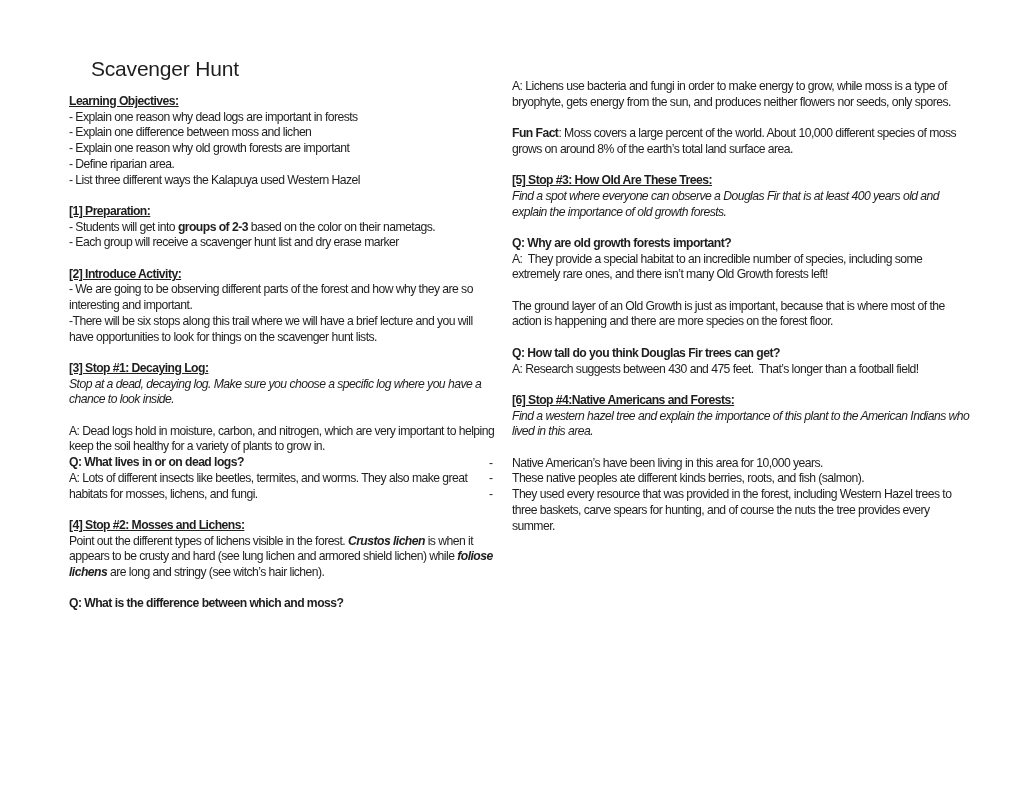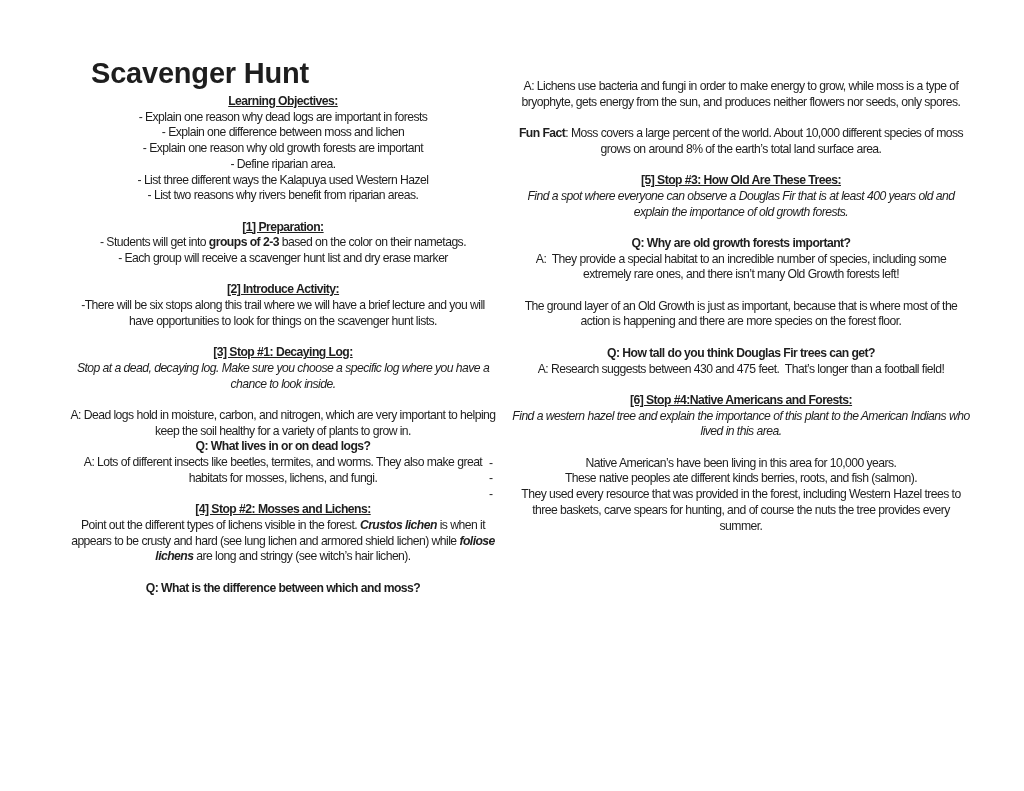--- a/index.html
+++ b/index.html
@@ -13,34 +13,34 @@
     height: 791px;
     background: #ffffff;
     font-family: "Liberation Sans", sans-serif;
     color: #1e1e1e;
     overflow: hidden;
   }
   .doc-title {
     position: absolute;
     left: 91px;
     top: 57px;
-    font-size: 29px;
-    font-weight: bold;
+    font-size: 21px;
+    font-weight: normal;
     letter-spacing: -0.2px;
     white-space: nowrap;
   }
   .col {
     position: absolute;
     font-size: 12.2px;
     line-height: 15.7px;
     letter-spacing: -0.55px;
   }
   .col-left  { left: 69px;  top: 94px; width: 428px; }
   .col-right { left: 512px; top: 79px; width: 458px; }
-  .block { margin: 0 0 15.7px 0; text-align: center; }
+  .block { margin: 0 0 15.7px 0; }
   .block:last-child { margin-bottom: 0; }
   .line { margin: 0; }
   .b { font-weight: bold; }
   .i { font-style: italic; }
   .u { text-decoration: underline; }
   .bullet { position: relative; }
   .bullet .marker {
     position: absolute;
     left: -23px;
     top: 0;
@@ -53,29 +53,29 @@
   <div class="doc-title">Scavenger Hunt</div>
 
   <div class="col col-left">
       <div class="block">
         <div class="line"><span class="b u">Learning Objectives:</span></div>
         <div class="line"><span>- Explain one reason why dead logs are important in forests</span></div>
         <div class="line"><span>- Explain one difference between moss and lichen</span></div>
         <div class="line"><span>- Explain one reason why old growth forests are important</span></div>
         <div class="line"><span>- Define riparian area.</span></div>
         <div class="line"><span>- List three different ways the Kalapuya used Western Hazel</span></div>
-        <div class="line"><span>- List two reasons why rivers benefit from riparian areas.</span></div>
       </div>
       <div class="block">
         <div class="line"><span class="b u">[1] Preparation:</span></div>
         <div class="line"><span>- Students will get into </span><span class="b">groups of 2-3</span><span> based on the color on their nametags.</span></div>
         <div class="line"><span>- Each group will receive a scavenger hunt list and dry erase marker</span></div>
       </div>
       <div class="block">
         <div class="line"><span class="b u">[2] Introduce Activity:</span></div>
+        <div class="line"><span>- We are going to be observing different parts of the forest and how why they are so interesting and important.</span></div>
         <div class="line"><span>-There will be six stops along this trail where we will have a brief lecture and you will have opportunities to look for things on the scavenger hunt lists.</span></div>
       </div>
       <div class="block">
         <div class="line"><span class="b u">[3] Stop #1: Decaying Log:</span></div>
         <div class="line"><span class="i">Stop at a dead, decaying log. Make sure you choose a specific log where you have a chance to look inside.</span></div>
       </div>
       <div class="block">
         <div class="line"><span>A: Dead logs hold in moisture, carbon, and nitrogen, which are very important to helping keep the soil healthy for a variety of plants to grow in.</span></div>
         <div class="line"><span class="b">Q: What lives in or on dead logs?</span></div>
         <div class="line"><span>A: Lots of different insects like beetles, termites, and worms. They also make great habitats for mosses, lichens, and fungi.</span></div>

